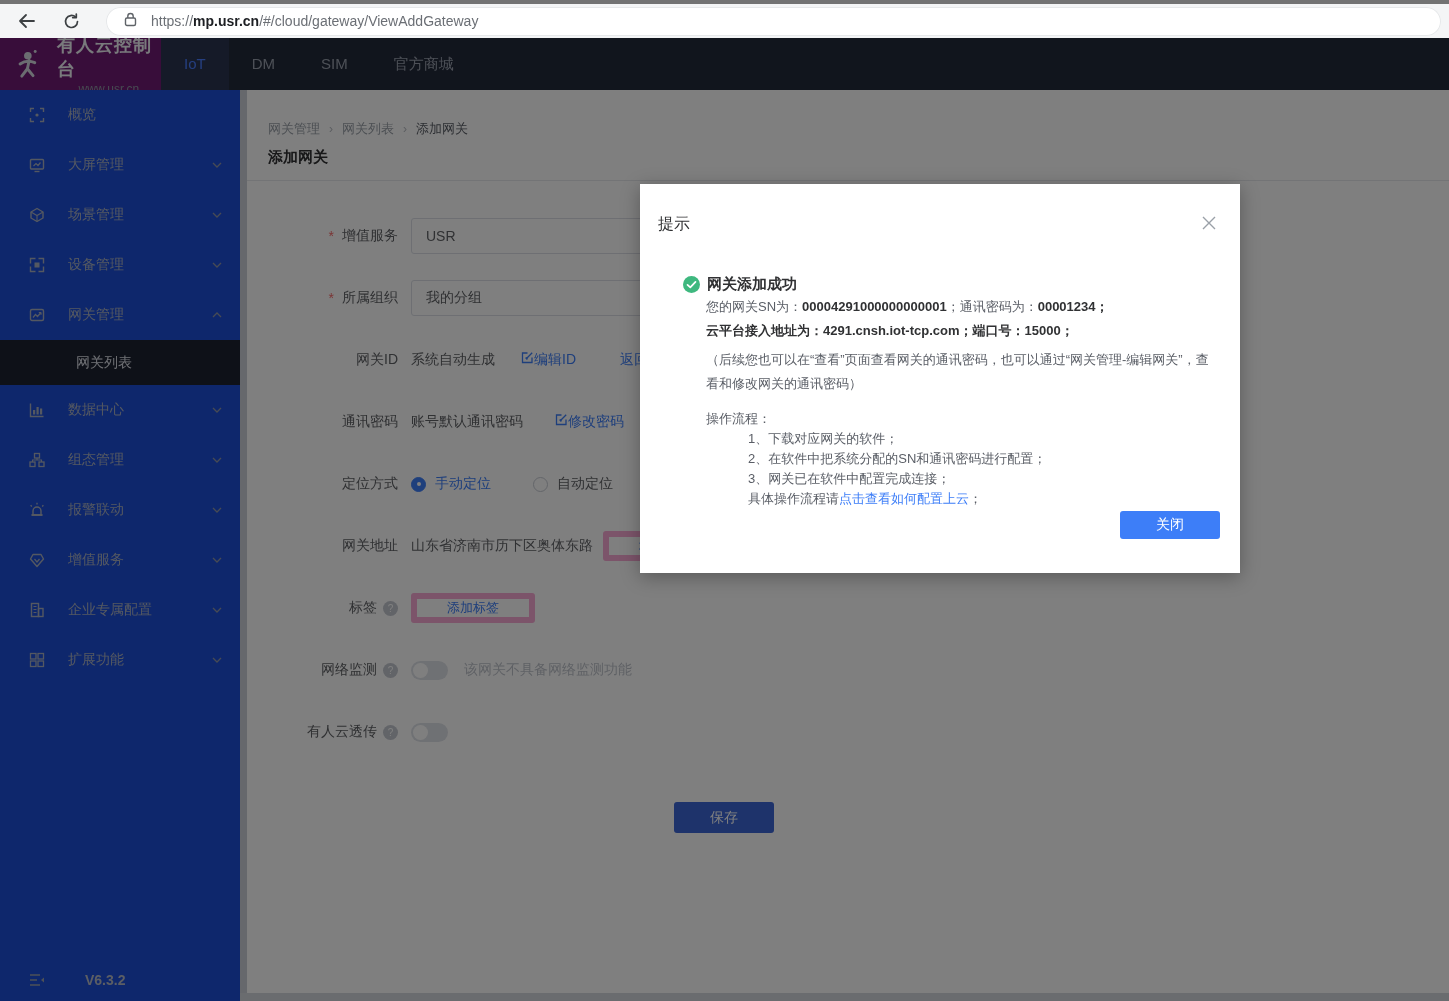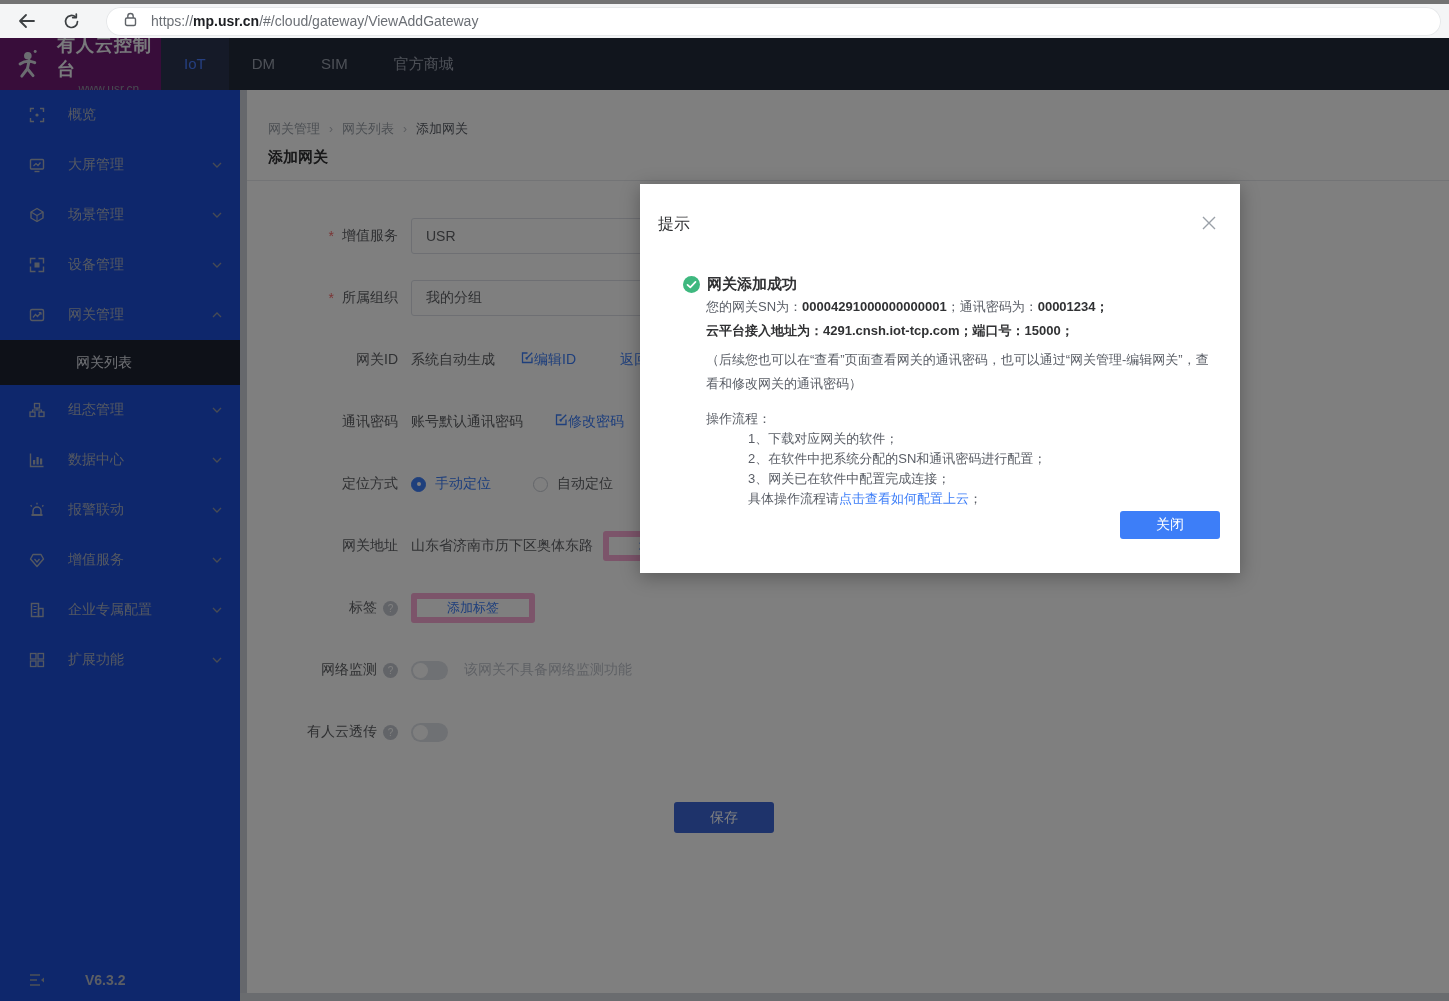--- a/index.html
+++ b/index.html
@@ -209,38 +209,38 @@
           <span class="mi-label">网关管理</span>
           <svg class="chev" width="10" height="6" viewBox="0 0 10 6">
               <path d="M1 5 L5 1 L9 5" stroke="#8f97a8" stroke-width="1.3" fill="none"></path>
             </svg>
         </li>
         <li class="submenu-item">
           <span>网关列表</span>
         </li>
         <li class="menu-item">
           <svg class="mi-icon" width="16" height="16" viewBox="0 0 16 16">
+              <path d="M1.5 1.5 V14.5 H14.5" stroke="#a9b1c2" stroke-width="1.4" fill="none"></path>
+              <rect x="4" y="8" width="2.2" height="4.5" fill="#a9b1c2"></rect>
+              <rect x="7.5" y="5" width="2.2" height="7.5" fill="#a9b1c2"></rect>
+              <rect x="11" y="6.5" width="2.2" height="6" fill="#a9b1c2"></rect>
+            </svg>
+          <span class="mi-label">数据中心</span>
+          <svg class="chev" width="10" height="6" viewBox="0 0 10 6">
+              <path d="M1 1 L5 5 L9 1" stroke="#8f97a8" stroke-width="1.3" fill="none"></path>
+            </svg>
+        </li>
+        <li class="menu-item">
+          <svg class="mi-icon" width="16" height="16" viewBox="0 0 16 16">
               <rect x="5.5" y="1.5" width="5" height="4.5" stroke="#a9b1c2" stroke-width="1.3" fill="none"></rect>
               <rect x="1" y="10" width="5" height="4.5" stroke="#a9b1c2" stroke-width="1.3" fill="none"></rect>
               <rect x="10" y="10" width="5" height="4.5" stroke="#a9b1c2" stroke-width="1.3" fill="none"></rect>
               <path d="M8 6 V8 M3.5 10 V8 H12.5 V10" stroke="#a9b1c2" stroke-width="1.1" fill="none"></path>
             </svg>
           <span class="mi-label">组态管理</span>
-          <svg class="chev" width="10" height="6" viewBox="0 0 10 6">
-              <path d="M1 1 L5 5 L9 1" stroke="#8f97a8" stroke-width="1.3" fill="none"></path>
-            </svg>
-        </li>
-        <li class="menu-item">
-          <svg class="mi-icon" width="16" height="16" viewBox="0 0 16 16">
-              <path d="M1.5 1.5 V14.5 H14.5" stroke="#a9b1c2" stroke-width="1.4" fill="none"></path>
-              <rect x="4" y="8" width="2.2" height="4.5" fill="#a9b1c2"></rect>
-              <rect x="7.5" y="5" width="2.2" height="7.5" fill="#a9b1c2"></rect>
-              <rect x="11" y="6.5" width="2.2" height="6" fill="#a9b1c2"></rect>
-            </svg>
-          <span class="mi-label">数据中心</span>
           <svg class="chev" width="10" height="6" viewBox="0 0 10 6">
               <path d="M1 1 L5 5 L9 1" stroke="#8f97a8" stroke-width="1.3" fill="none"></path>
             </svg>
         </li>
         <li class="menu-item">
           <svg class="mi-icon" width="16" height="16" viewBox="0 0 16 16">
               <path d="M4 12 V9 a4 4 0 0 1 8 0 V12" stroke="#a9b1c2" stroke-width="1.4" fill="none"></path>
               <rect x="2.5" y="12" width="11" height="2" fill="#a9b1c2"></rect>
               <path d="M8 2.5 V0.8 M2.8 4.5 L1.6 3.3 M13.2 4.5 L14.4 3.3" stroke="#a9b1c2" stroke-width="1.3"></path>
             </svg>

